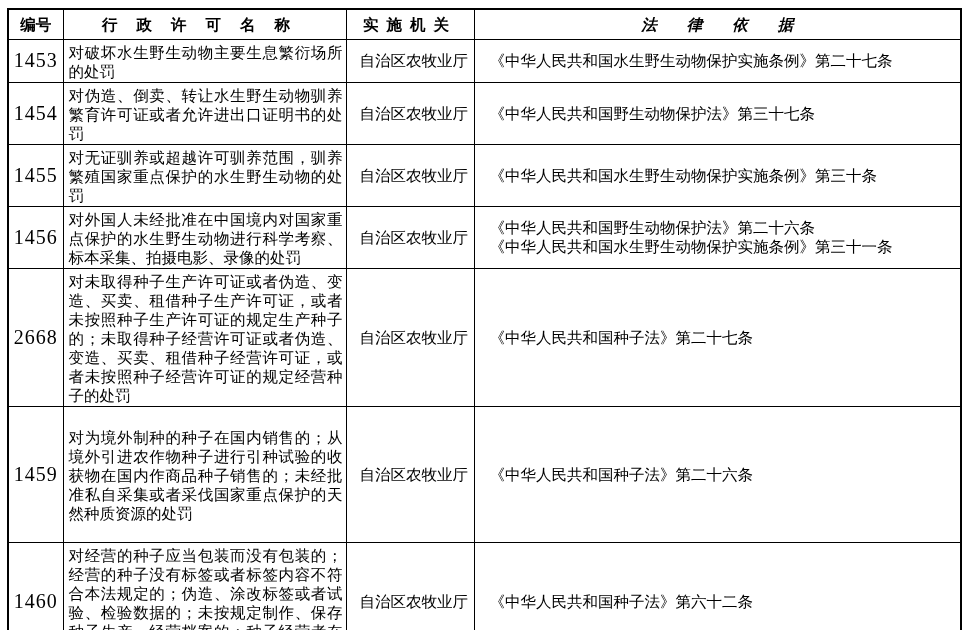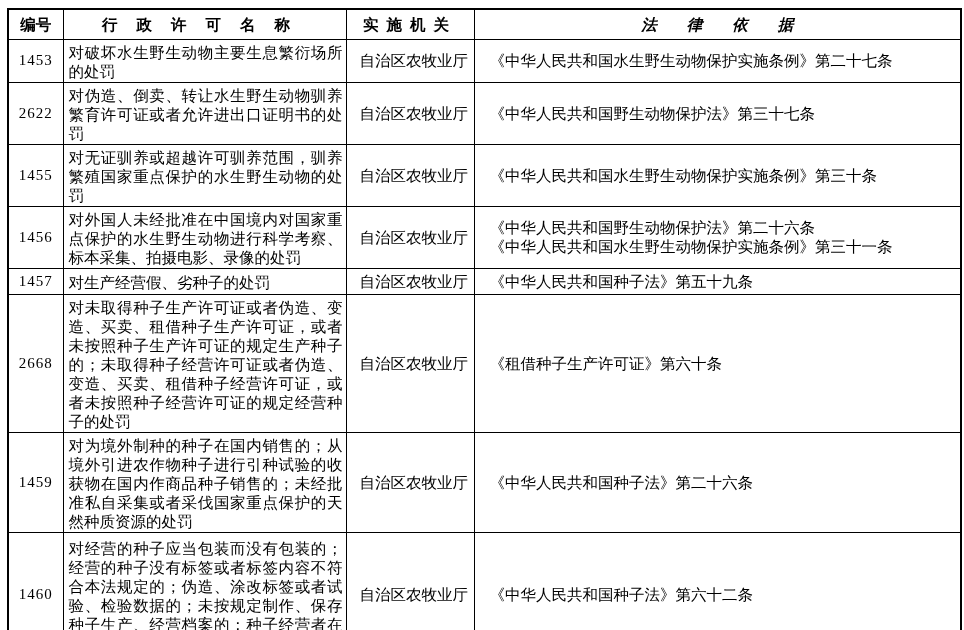--- a/index.html
+++ b/index.html
@@ -37,21 +37,21 @@
     font-weight: bold;
     text-align: center;
     white-space: nowrap;
   }
   th.h-name   { letter-spacing: 19px; padding-left: 2px; }
   th.h-agency { letter-spacing: 8px;  padding-left: 0;  }
   th.h-legal  { letter-spacing: 30px; padding-left: 30px; font-style: italic; }
 
   td.c-id {
     text-align: center;
-    font-size: 15px;
+    font-size: 20px;
     letter-spacing: 1px;
   }
   td.c-name {
     text-align: justify;
     text-justify: inter-character;
     padding: 3px 3px 1px 5px;
   }
   td.c-agency {
     text-align: left;
     padding-left: 13px;
@@ -90,49 +90,43 @@
     </tr>
   </thead>
   <tbody>
     <tr>
       <td class="c-id">1453</td>
       <td class="c-name">对破坏水生野生动物主要生息繁衍场所的处罚</td>
       <td class="c-agency">自治区农牧业厅</td>
       <td class="c-legal">《中华人民共和国水生野生动物保护实施条例》第二十七条</td>
     </tr>
     <tr>
-      <td class="c-id">2622</td>
+      <td class="c-id">1454</td>
       <td class="c-name">对伪造、倒卖、转让水生野生动物驯养繁育许可证或者允许进出口证明书的处罚</td>
       <td class="c-agency">自治区农牧业厅</td>
       <td class="c-legal">《中华人民共和国野生动物保护法》第三十七条</td>
     </tr>
     <tr>
       <td class="c-id">1455</td>
       <td class="c-name">对无证驯养或超越许可驯养范围，驯养繁殖国家重点保护的水生野生动物的处罚</td>
       <td class="c-agency">自治区农牧业厅</td>
       <td class="c-legal">《中华人民共和国水生野生动物保护实施条例》第三十条</td>
     </tr>
     <tr>
       <td class="c-id">1456</td>
       <td class="c-name">对外国人未经批准在中国境内对国家重点保护的水生野生动物进行科学考察、标本采集、拍摄电影、录像的处罚</td>
       <td class="c-agency">自治区农牧业厅</td>
       <td class="c-legal">《中华人民共和国野生动物保护法》第二十六条
 《中华人民共和国水生野生动物保护实施条例》第三十一条</td>
     </tr>
     <tr>
-      <td class="c-id">1457</td>
-      <td class="c-name">对生产经营假、劣种子的处罚</td>
-      <td class="c-agency">自治区农牧业厅</td>
-      <td class="c-legal">《中华人民共和国种子法》第五十九条</td>
-    </tr>
-    <tr>
       <td class="c-id">2668</td>
       <td class="c-name">对未取得种子生产许可证或者伪造、变造、买卖、租借种子生产许可证，或者未按照种子生产许可证的规定生产种子的；未取得种子经营许可证或者伪造、变造、买卖、租借种子经营许可证，或者未按照种子经营许可证的规定经营种子的处罚</td>
       <td class="c-agency">自治区农牧业厅</td>
-      <td class="c-legal">《租借种子生产许可证》第六十条</td>
+      <td class="c-legal">《中华人民共和国种子法》第二十七条</td>
     </tr>
     <tr>
       <td class="c-id">1459</td>
       <td class="c-name">对为境外制种的种子在国内销售的；从境外引进农作物种子进行引种试验的收获物在国内作商品种子销售的；未经批准私自采集或者采伐国家重点保护的天然种质资源的处罚</td>
       <td class="c-agency">自治区农牧业厅</td>
       <td class="c-legal">《中华人民共和国种子法》第二十六条</td>
     </tr>
     <tr>
       <td class="c-id">1460</td>
       <td class="c-name">对经营的种子应当包装而没有包装的；经营的种子没有标签或者标签内容不符合本法规定的；伪造、涂改标签或者试验、检验数据的；未按规定制作、保存种子生产、经营档案的；种子经营者在异地设立分支机构未按规定备案的处罚</td>

